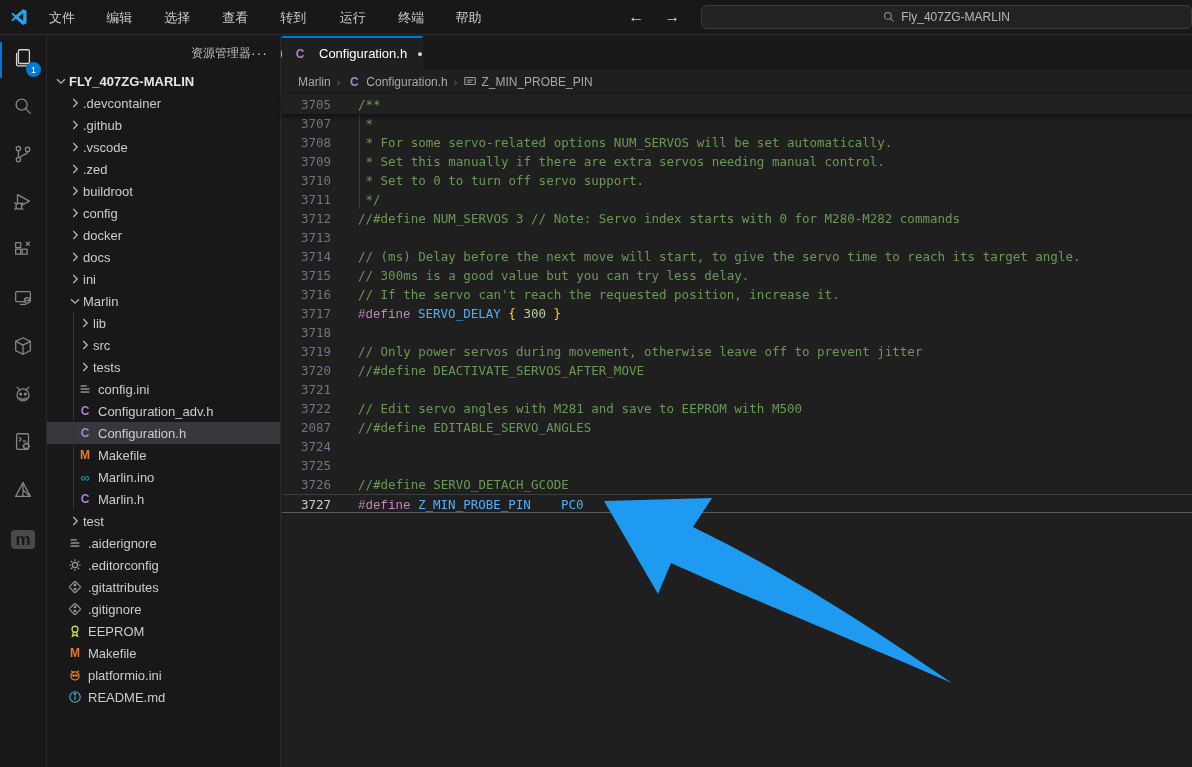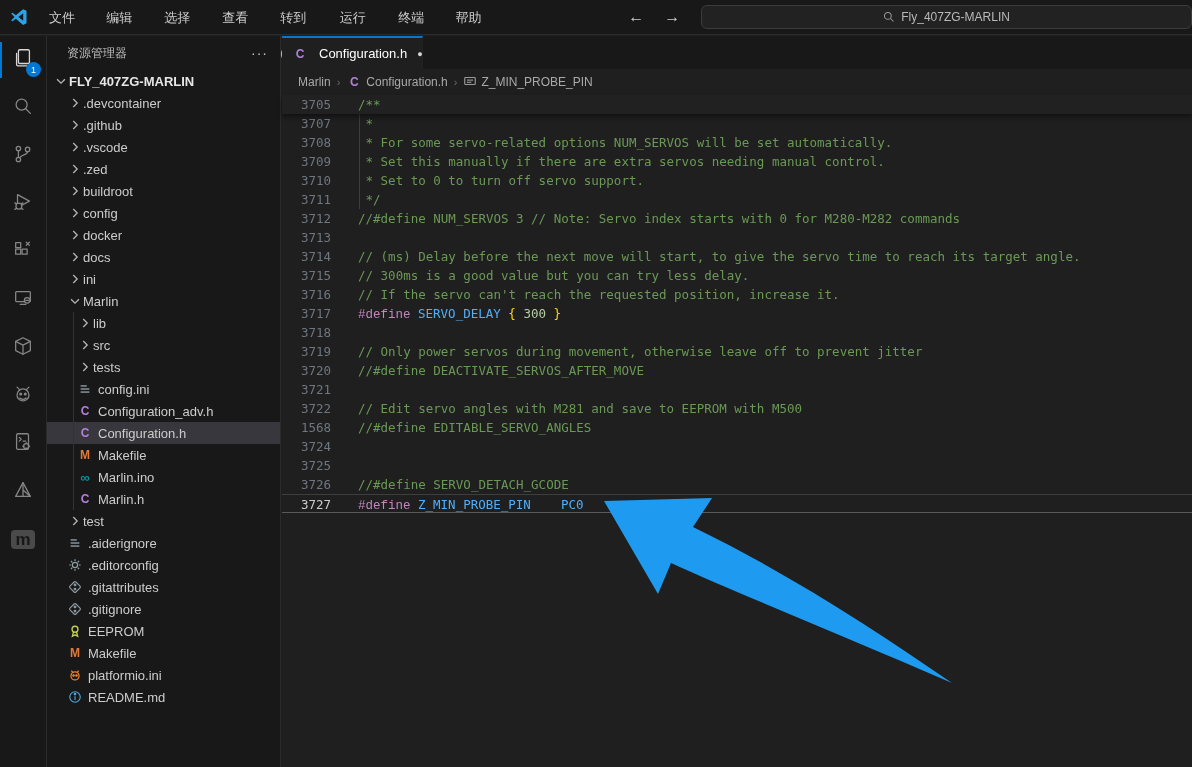--- a/index.html
+++ b/index.html
@@ -32,21 +32,21 @@
   .act-item.active::before { content:""; position:absolute; left:0; top:6px;
               width:2px; height:36px; background:#0078d4; }
   .act-badge { position:absolute; right:5px; bottom:7px; min-width:15px; height:15px;
               background:#0078d4; border-radius:8px; color:#ffffff; font-size:9px;
               display:flex; align-items:center; justify-content:center; }
 
   
   #sidebar { position:absolute; left:47px; top:36px; width:234px; height:731px;
              background:#181818; border-right:1px solid #2b2b2b; color:#cccccc; }
   #sidebar-header { height:34px; display:flex; align-items:center;
-                    justify-content:space-between; padding:0 12px 0 20px;
+                    justify-content:flex-end; padding:0 12px 0 20px;
                     font-size:12px; color:#bdbdbd; }
   #sidebar-more { color:#c3c3c3; font-size:14px; letter-spacing:1px; cursor:pointer; }
   .tree-row { position:relative; height:22px; display:flex; align-items:center;
               font-size:13px; color:#cccccc; cursor:pointer; white-space:nowrap; }
   .tree-row.selected { background:#37373d; }
   .tree-row.root { font-weight:bold; color:#e6e6e6; }
   .tree-chevron { width:16px; height:16px; flex:0 0 16px; display:flex;
                   align-items:center; justify-content:center; color:#b5b5b5; }
   .tree-icon { width:16px; height:16px; flex:0 0 16px; margin-right:5px;
                display:flex; align-items:center; justify-content:center;
@@ -539,21 +539,21 @@
           <div class="line ">
             <span class="ln">3720</span>
             <span class="code"><span class="seg-c">//#define DEACTIVATE_SERVOS_AFTER_MOVE</span></span></div>
           <div class="line ">
             <span class="ln">3721</span>
             <span class="code"></span></div>
           <div class="line ">
             <span class="ln">3722</span>
             <span class="code"><span class="seg-c">// Edit servo angles with M281 and save to EEPROM with M500</span></span></div>
           <div class="line ">
-            <span class="ln">1568</span>
+            <span class="ln">2087</span>
             <span class="code"><span class="seg-c">//#define EDITABLE_SERVO_ANGLES</span></span></div>
           <div class="line ">
             <span class="ln">3724</span>
             <span class="code"></span></div>
           <div class="line ">
             <span class="ln">3725</span>
             </div>
           <div class="line ">
             <span class="ln">3726</span>
             <span class="code"><span class="seg-c">//#define SERVO_DETACH_GCODE</span></span></div>

